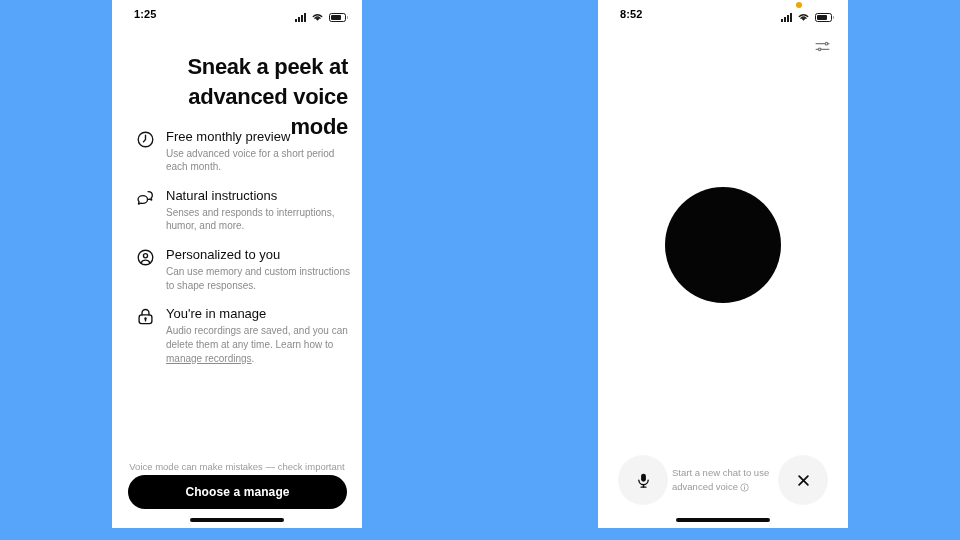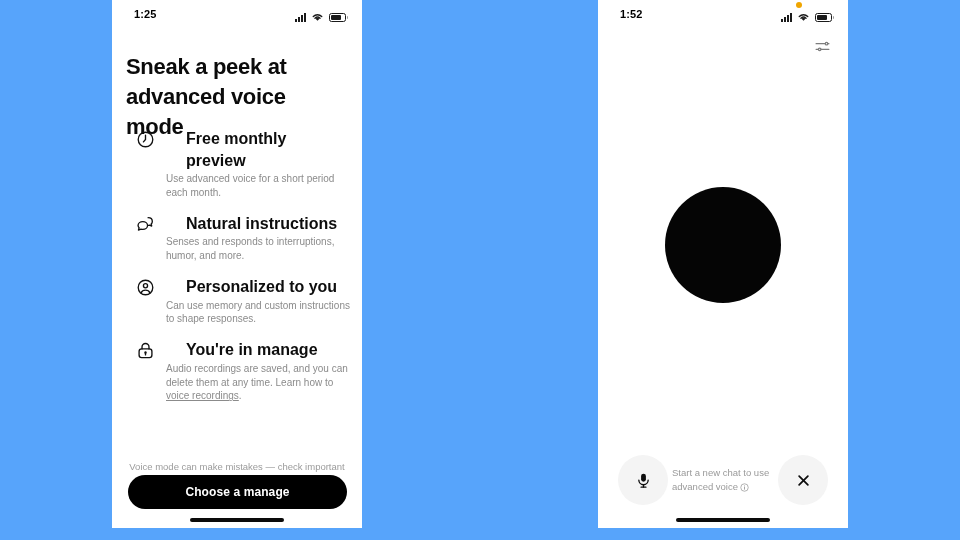--- a/index.html
+++ b/index.html
@@ -97,21 +97,21 @@
     border-radius: 1px;
     display: block;
   }
 
   
   .headline {
     position: absolute;
     top: 52px;
     left: 14px;
     right: 14px;
-    text-align: left;
+    text-align: right;
     font-size: 22px;
     line-height: 1.36;
     font-weight: bold;
     color: #0b0b0b;
     letter-spacing: -0.3px;
   }
   .features {
     position: absolute;
     top: 128px;
     left: 24px;
@@ -125,26 +125,25 @@
   .feature-icon {
     flex: 0 0 19px;
     width: 19px;
     height: 19px;
     margin-top: 2px;
     color: #111;
   }
   .feature-icon svg { display:block; width:19px; height:19px; }
   .feature-text { flex: 1 1 auto; }
   .feature-title {
-    font-size: 16px;
-    font-weight: bold;
+    font-size: 13px;
+    font-weight: normal;
     color: #0d0d0d;
     line-height: 1.35;
     margin-bottom: 1px;
-    margin-left: 20px;
   }
   .feature-desc {
     font-size: 10px;
     color: #8b8b8b;
     line-height: 1.38;
   }
   .inline-link {
     color: #8b8b8b;
     text-decoration: underline;
   }
@@ -328,37 +327,37 @@
         <span class="feature-icon">
           <svg viewBox="0 0 24 24" fill="none">
             <rect x="3.9" y="10" width="16.2" height="11" rx="3.2" stroke="currentColor" stroke-width="1.7"></rect>
             <path d="M7.6 10V7.6a4.4 4.4 0 0 1 8.8 0V10" stroke="currentColor" stroke-width="1.7" stroke-linecap="round"></path>
             <circle cx="12" cy="14.6" r="1.5" fill="currentColor"></circle>
             <path d="M12 15.4v2.2" stroke="currentColor" stroke-width="1.7" stroke-linecap="round"></path>
           </svg>
         </span>
         <div class="feature-text">
           <div class="feature-title">You're in manage</div>
-          <div class="feature-desc"><span>Audio recordings are saved, and you can delete them at any time. Learn how to </span><a class="inline-link" href="#">voice recordings</a><span>.</span></div>
+          <div class="feature-desc"><span>Audio recordings are saved, and you can delete them at any time. Learn how to </span><a class="inline-link" href="#">manage recordings</a><span>.</span></div>
         </div>
       </div>
 
     </div>
 
     <div class="disclaimer">Voice mode can make mistakes — check important info. Usage limits may change.</div>
 
     <button class="cta">Choose a manage</button>
 
     <div class="home-indicator"></div>
   </div>
 
   <div class="phone" id="phone-right">
 
     <div class="statusbar">
-      <div class="status-time">1:52</div>
+      <div class="status-time">8:52</div>
       <div class="privacy-dot"></div>
       <div class="status-icons">
         <span class="sig">
             <i></i>
             <i></i>
             <i></i>
             <i></i>
           </span>
         <span>
           <svg width="13" height="10" viewBox="0 0 16 12" fill="none">

